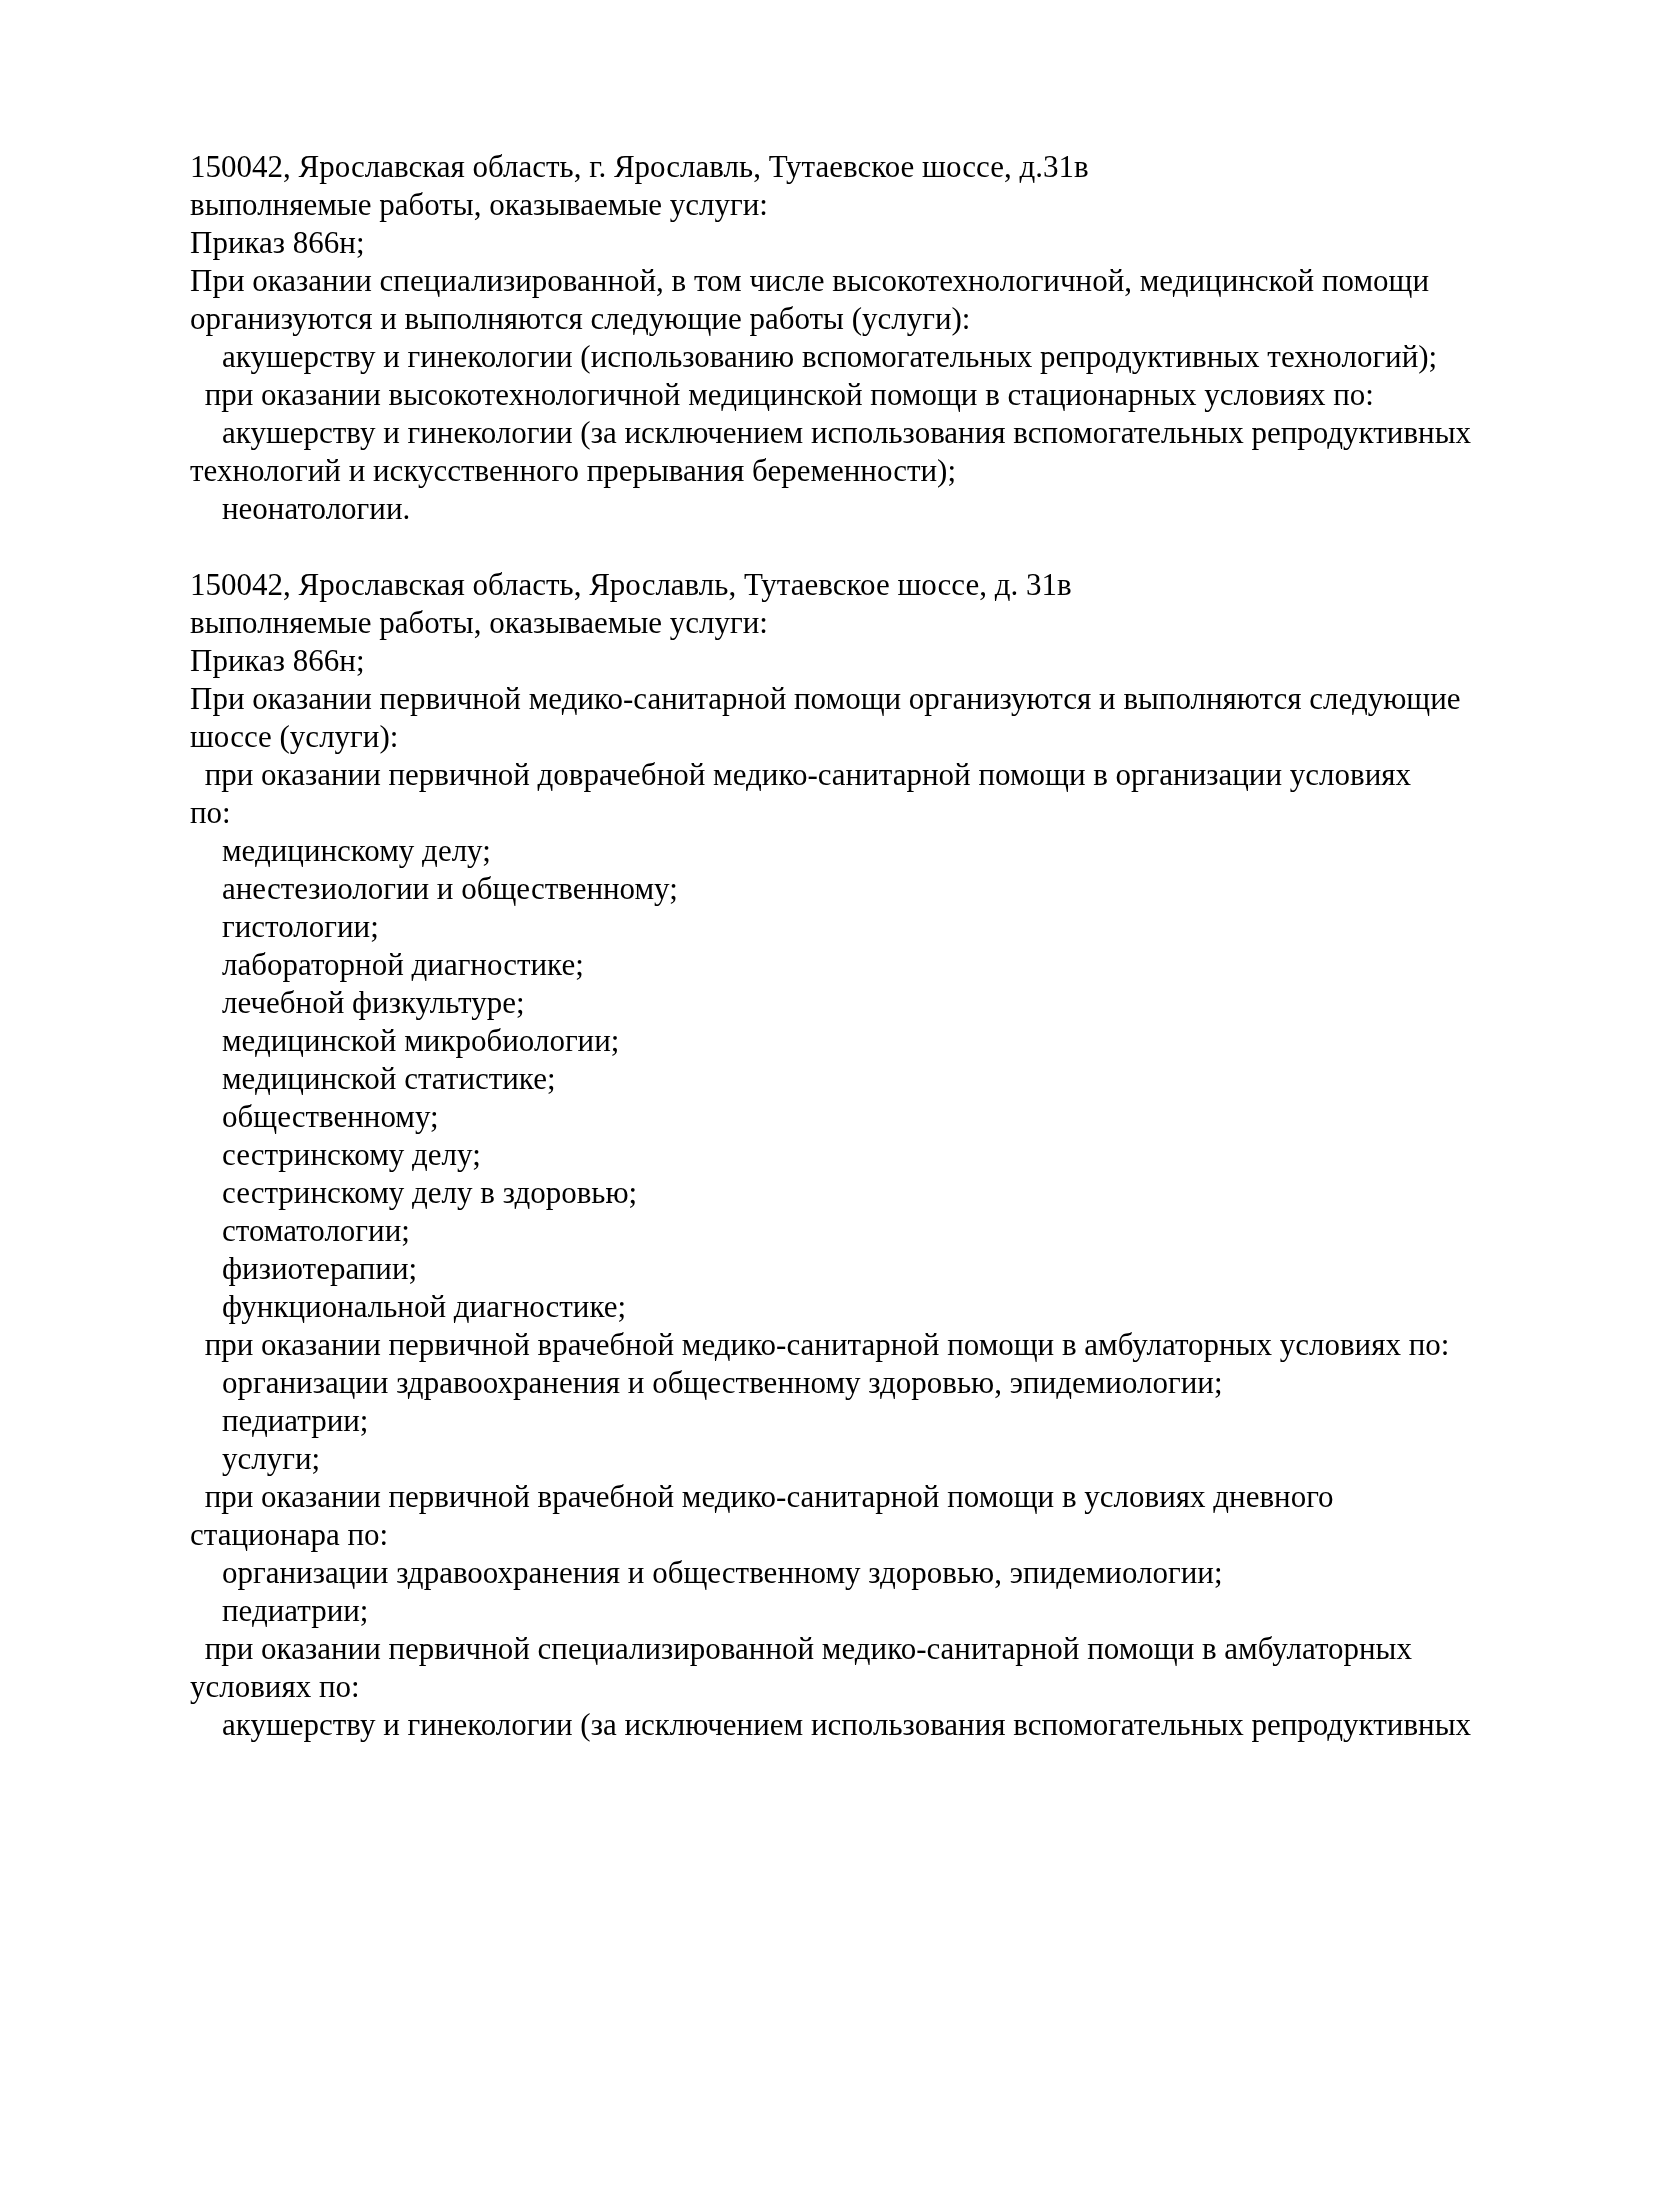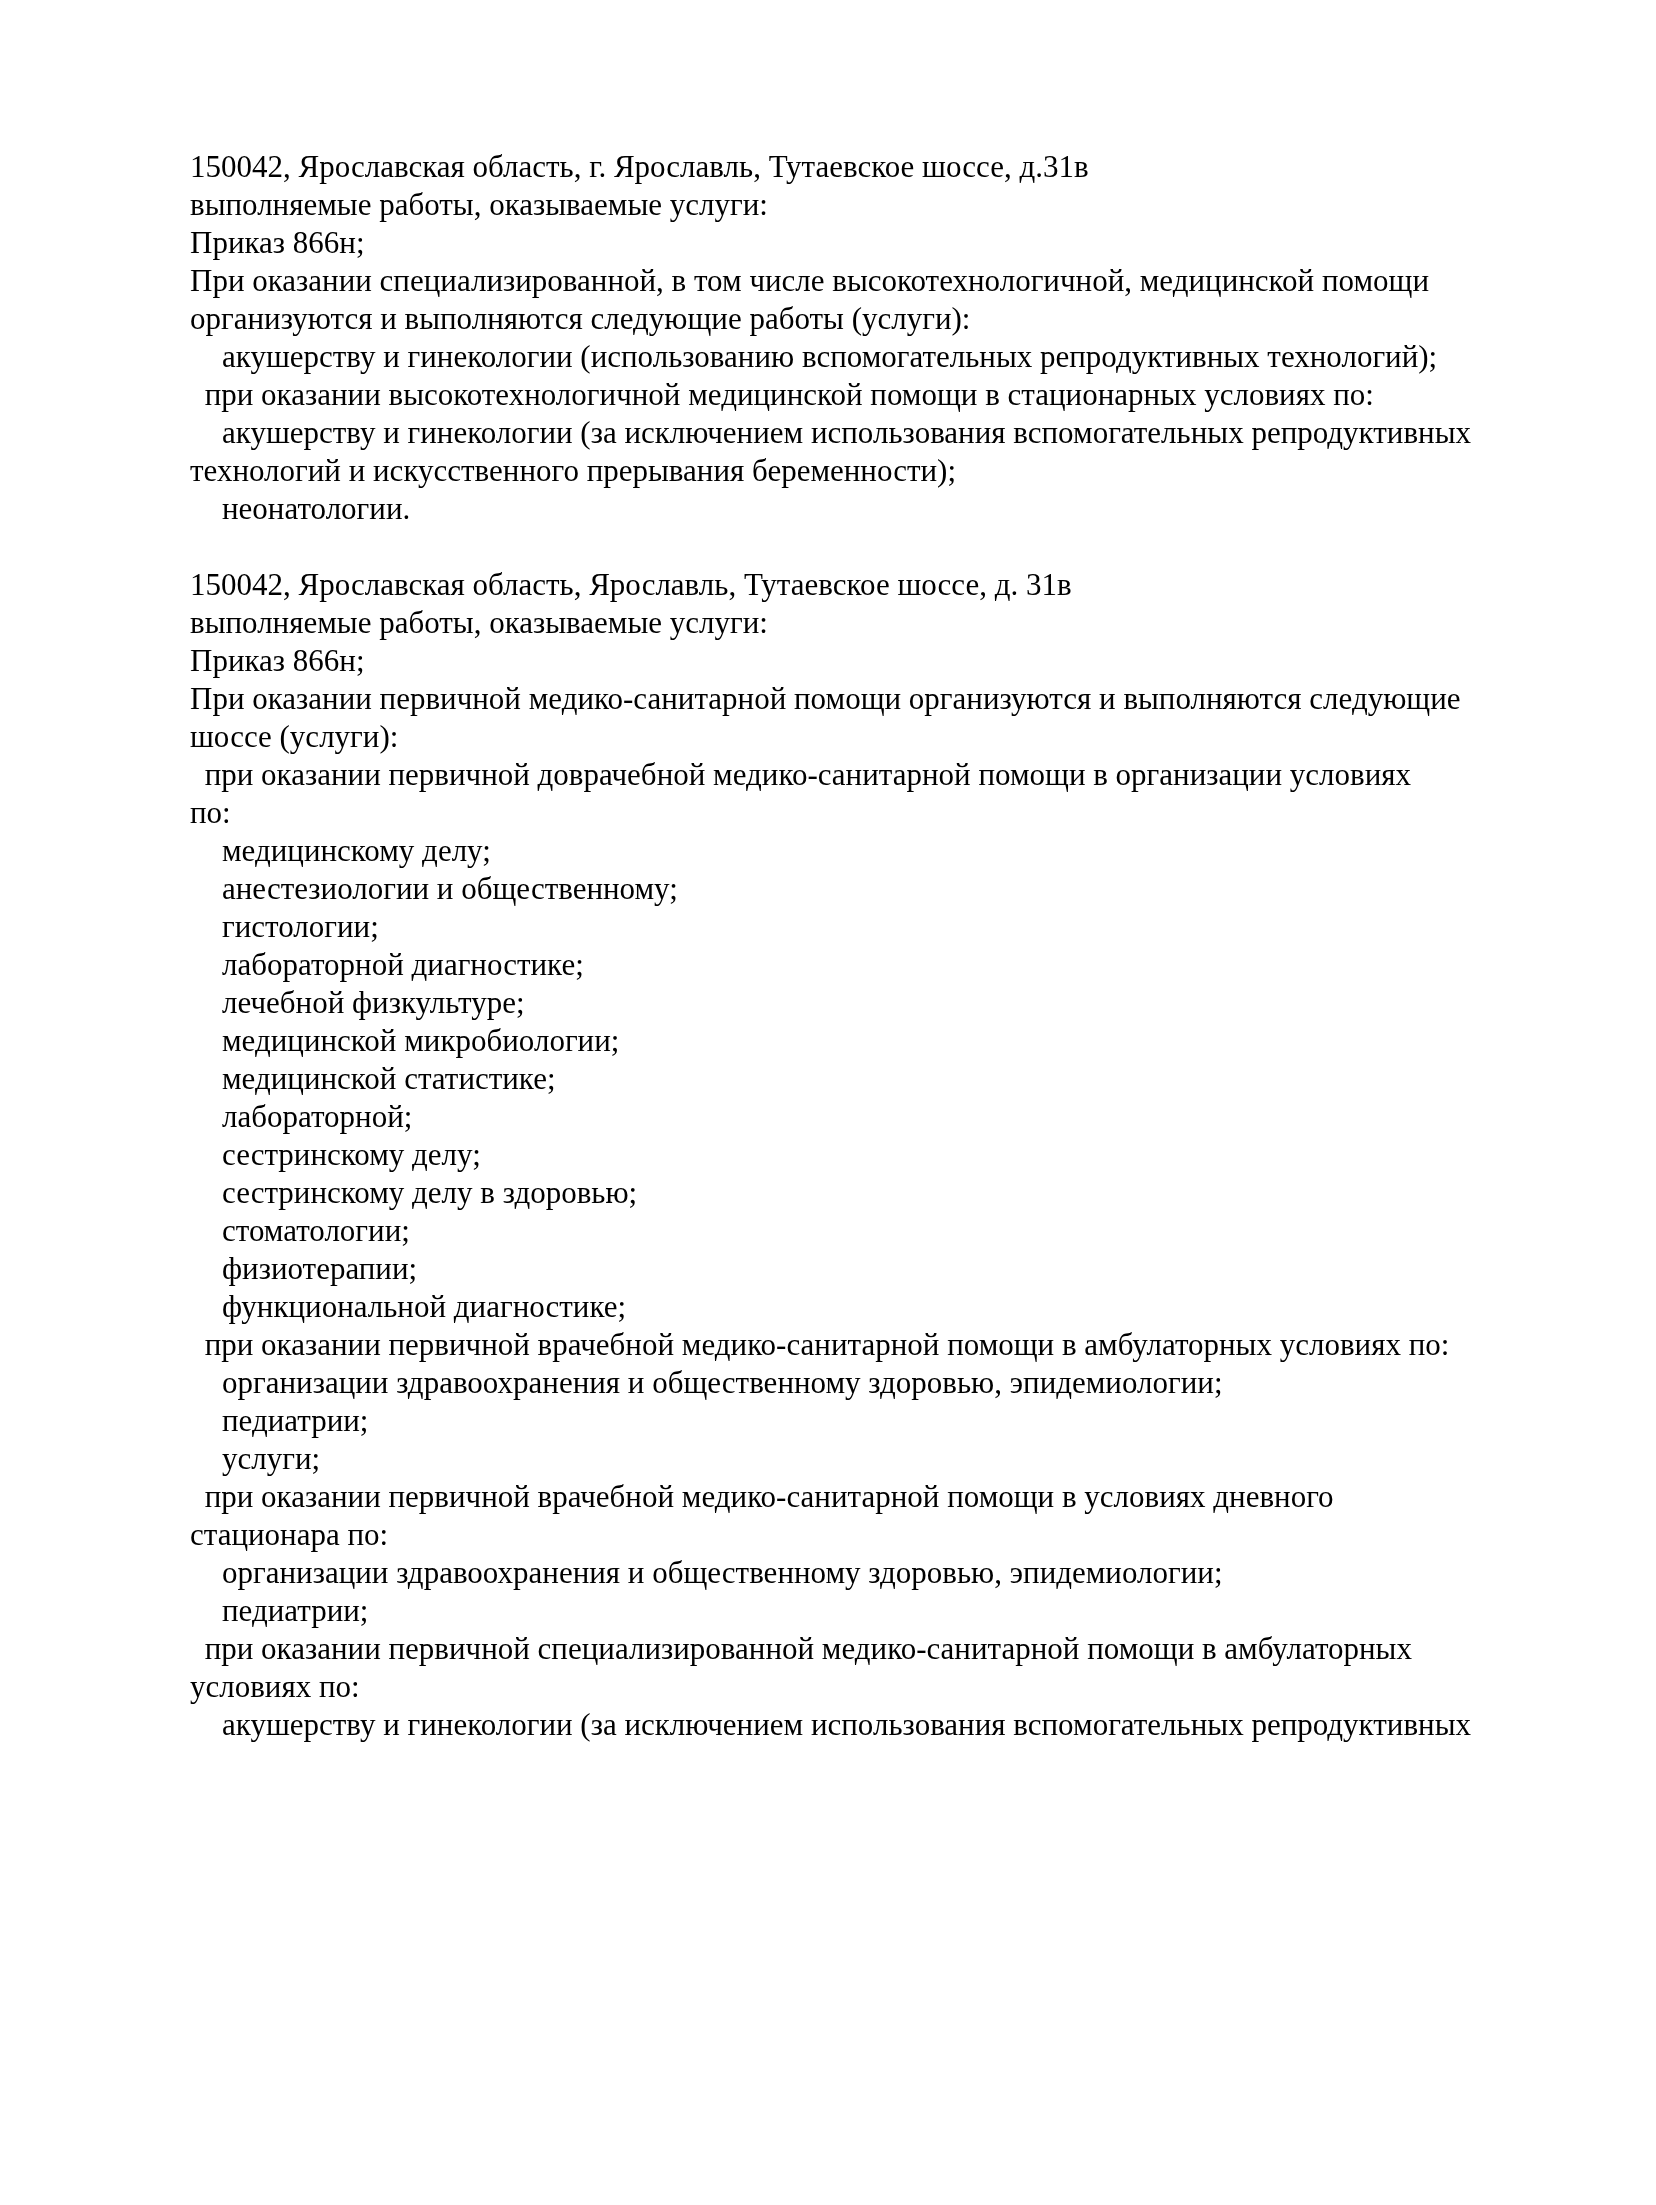--- a/index.html
+++ b/index.html
@@ -43,21 +43,21 @@
 
     <div class="line i1">при оказании первичной доврачебной медико-санитарной помощи в организации условиях</div>
     <div class="line">по:</div>
     <div class="line i2">медицинскому делу;</div>
     <div class="line i2">анестезиологии и общественному;</div>
     <div class="line i2">гистологии;</div>
     <div class="line i2">лабораторной диагностике;</div>
     <div class="line i2">лечебной физкультуре;</div>
     <div class="line i2">медицинской микробиологии;</div>
     <div class="line i2">медицинской статистике;</div>
-    <div class="line i2">лабораторной;</div>
+    <div class="line i2">общественному;</div>
     <div class="line i2">сестринскому делу;</div>
     <div class="line i2">сестринскому делу в здоровью;</div>
     <div class="line i2">стоматологии;</div>
     <div class="line i2">физиотерапии;</div>
     <div class="line i2">функциональной диагностике;</div>
 
     <div class="line i1">при оказании первичной врачебной медико-санитарной помощи в амбулаторных условиях по:</div>
     <div class="line i2">организации здравоохранения и общественному здоровью, эпидемиологии;</div>
     <div class="line i2">педиатрии;</div>
     <div class="line i2">услуги;</div>

